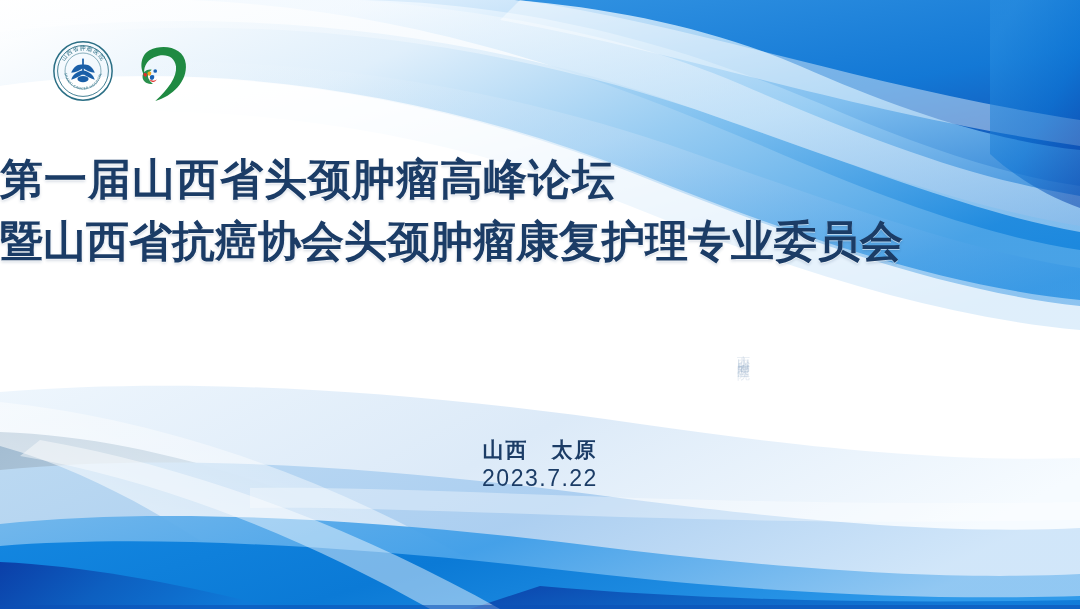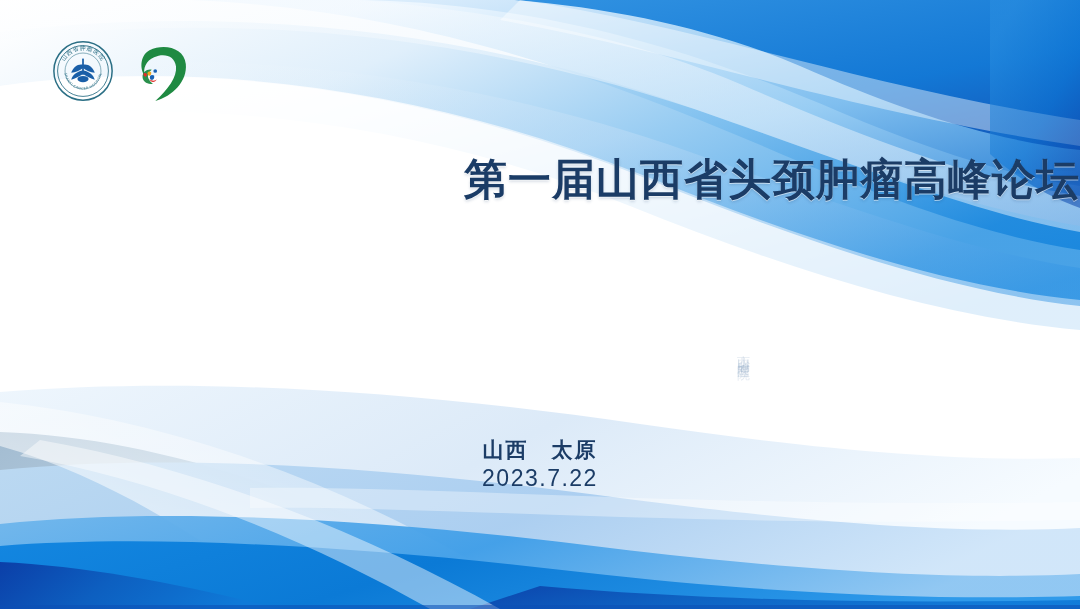--- a/index.html
+++ b/index.html
@@ -37,21 +37,21 @@
   }
   .logo-circ { width:62px; height:62px; display:block; }
   .logo-green { width:58px; height:60px; display:block; }
 
   
   .title-block {
     position:absolute;
     top:148px;
     left:0;
     width:1080px;
-    text-align:right;
+    text-align:left;
     z-index:6;
   }
   .t-line {
     font-family:"Liberation Sans", sans-serif;
     font-weight:bold;
     color:#1b3c66;
     letter-spacing:1px;
     white-space:nowrap;
     text-shadow:0 1px 0 rgba(255,255,255,.55), 0 2px 3px rgba(20,55,100,.18);
   }
@@ -252,20 +252,21 @@
       <path d="M24,56 C20,54 18,58 21,61 C23,63 26,61 26,58 Z" fill="#e0302a"></path>
       <path d="M33,54 C29,51 25,54 27,58 C29,62 34,60 33,54 Z" fill="#f0a51e"></path>
       <path d="M38,60 C34,57 29,60 31,65 C33,70 40,67 38,60 Z" fill="#1a62b5"></path>
       <circle cx="40" cy="52" r="3.2" fill="#1a62b5"></circle>
       <path d="M30,66 C34,70 40,70 43,66 C40,73 32,73 30,66 Z" fill="#e0302a"></path>
     </svg>
   </div>
 
   <div class="title-block">
     <div class="t-line t1">第一届山西省头颈肿瘤高峰论坛</div>
+    <div class="t-line t2">暨山西省抗癌协会头颈肿瘤康复护理专业委员会</div>
   </div>
 
   <div class="footer-block">
     <div class="f-place">山西　太原</div>
     <div class="f-date">2023.7.22</div>
   </div>
 
 </div>
 
 </body></html>

